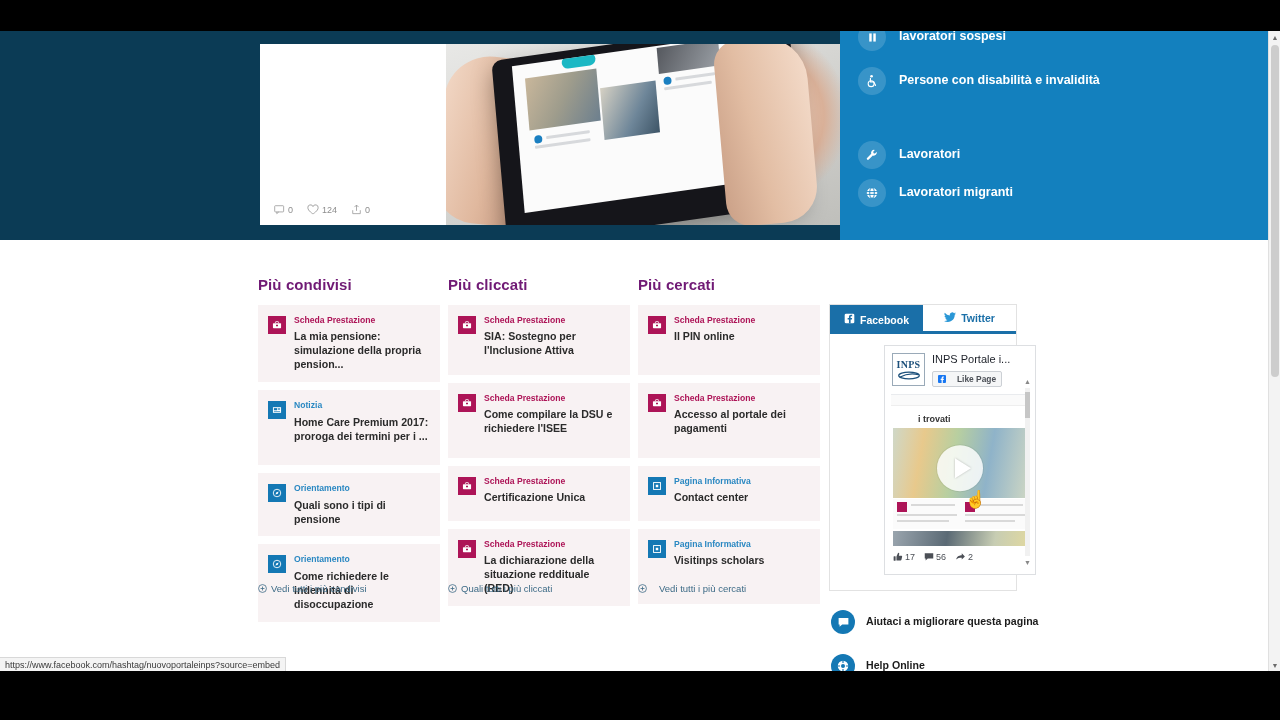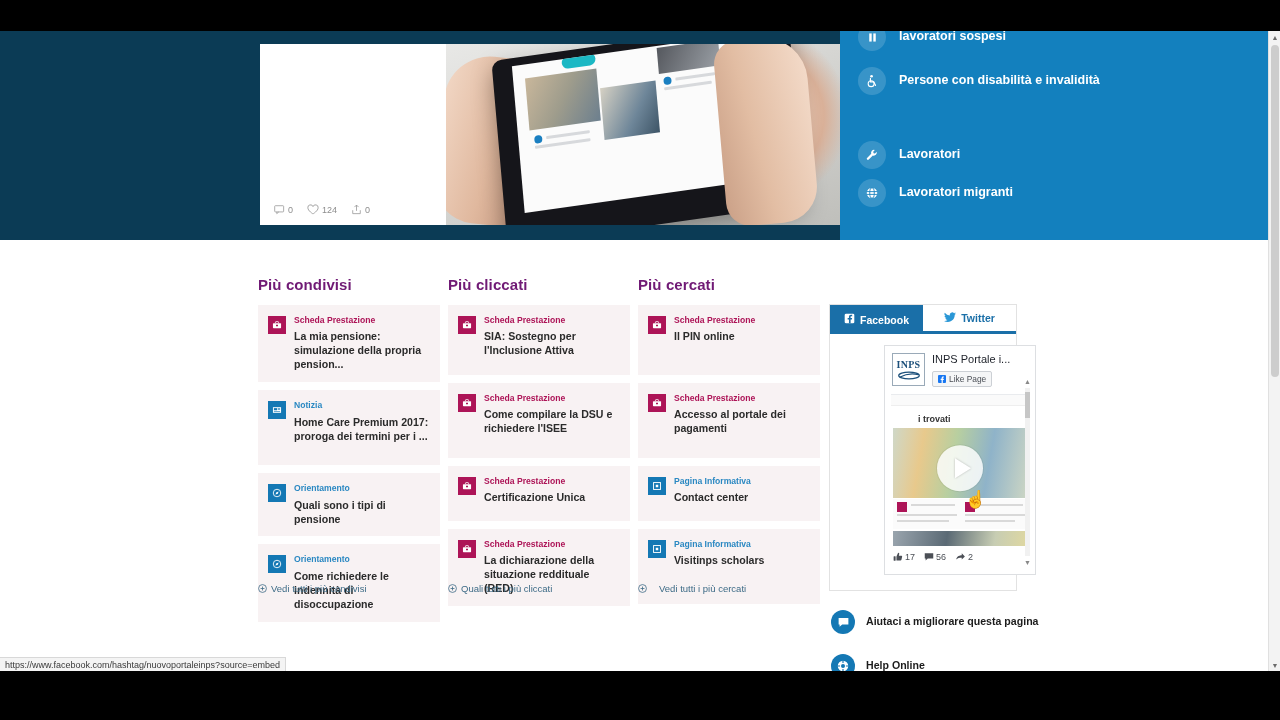--- a/index.html
+++ b/index.html
@@ -194,23 +194,23 @@
   }
   .fb-head { display: flex; gap: 7px; padding: 7px; align-items: flex-start; }
   .fb-logo {
     width: 33px; height: 33px; flex: 0 0 33px;
     border: 1px solid #9aaab8; background: #fff;
     display: flex; flex-direction: column; align-items: center; justify-content: center;
   }
   .fb-logo-txt { font-family: "Liberation Serif", serif; font-weight: bold; font-size: 10px; color: #1b4f7a; letter-spacing: .3px; }
   .fb-name { font-size: 11px; color: #1d2129; line-height: 1.1; margin-bottom: 4px; white-space: nowrap; overflow: hidden; }
   .fb-like {
-    display: inline-flex; align-items: center; gap: 3px;
+    display: inline-flex; align-items: center; gap: 11px;
     border: 1px solid #ccd0d5; background: #f5f6f7;
-    font-size: 8.4px; font-weight: normal; color: #4b4f56;
+    font-size: 8.4px; font-weight: bold; color: #4b4f56;
     padding: 2px 5px; border-radius: 2px;
   }
   .fb-post {
     position: relative; margin: 0 6px; height: 152px; overflow: hidden;
     background: #fff; border-top: 1px solid #e9ebee;
   }
   .fp-bar { position:absolute; left:0; top:0; right:0; height: 11px; background: #fafafa; border-bottom: 1px solid #eee; }
   .fp-title { position: absolute; left: 4px; top: 19px; font-size: 9px; font-weight: bold; color: #333; padding-left: 23px; }
   .fp-imgs { position: absolute; left: 2px; top: 33px; right: 2px; height: 70px;
     background: linear-gradient(100deg,#cfd8c8 0%,#e8c98c 22%,#b8cfa0 45%,#8fb3c9 70%,#cdd6c4 100%); }

